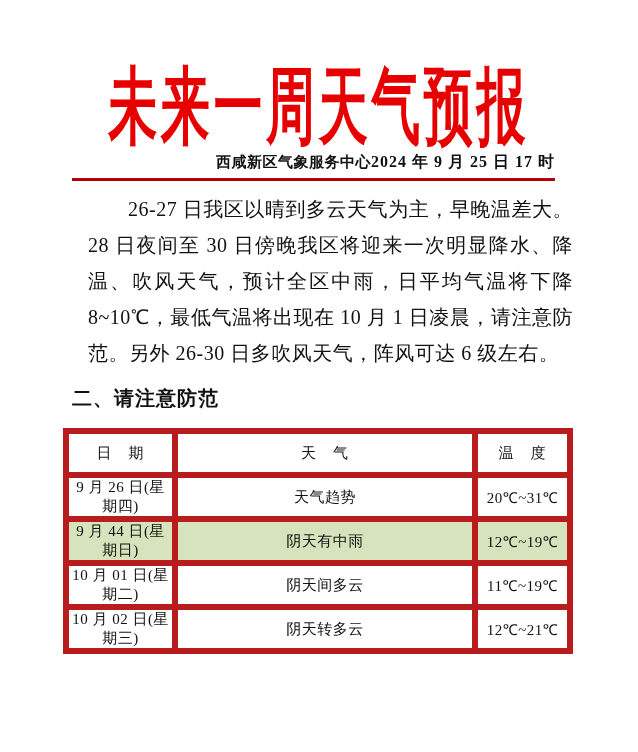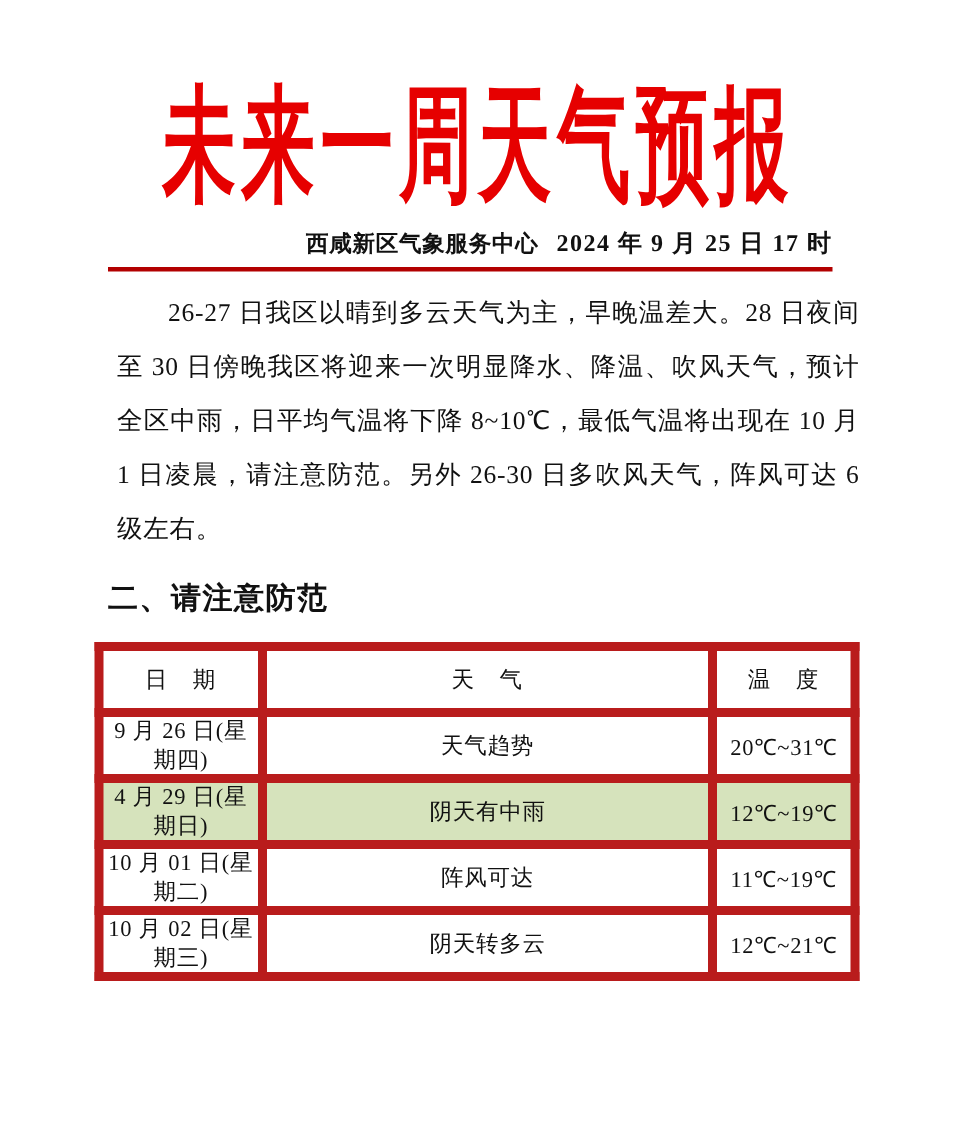--- a/index.html
+++ b/index.html
@@ -6,21 +6,21 @@
   body {
     width: 638px; height: 752px; overflow: hidden;
     font-family: "Liberation Serif", serif;
     color: #111111;
   }
   .page { padding: 0 63px; box-sizing: border-box; width: 638px; }
 
   
   .title-wrap {
     margin: 44px 0 0 0; height: 104px;
-    display: flex; align-items: center; justify-content: center;
+    display: flex; align-items: flex-end; justify-content: center;
     white-space: nowrap;
   }
   .title {
     display: inline-block;
     font-family: "Liberation Sans", sans-serif;
     font-weight: 900;
     font-size: 84px; line-height: 1;
     letter-spacing: 0.08em;
     color: var(--title-red, #e60000);
     transform: scaleX(0.58);
@@ -33,35 +33,35 @@
     padding-bottom: 5px;
     border-bottom: 3px solid var(--rule-red, #b20000);
     display: flex; justify-content: flex-end; align-items: baseline;
   }
   .org {
     font-family: "Liberation Sans", sans-serif;
     font-weight: bold; font-size: 15px; letter-spacing: 0.5px;
   }
   .issue-date {
     font-family: "Liberation Serif", serif;
-    font-weight: bold; font-size: 16px; letter-spacing: 1px; margin-left: 12px;
+    font-weight: bold; font-size: 16px; letter-spacing: 1px;
   }
 
   
   .sec-heading {
     font-family: "Liberation Sans", sans-serif;
     font-weight: bold; font-size: 20px;
     margin: 20px 0 0 9px; letter-spacing: 1px;
   }
   .sec-heading.second { margin-top: 14px; }
 
   
   .trend-body {
-    margin: 10px 2px 0 15px;
-    font-size: 17px; line-height: 36px;
+    margin: 10px 2px 0 25px;
+    font-size: 20px; line-height: 36px;
     text-indent: 2em; text-align: justify;
     letter-spacing: 0.5px;
   }
 
   
   table.forecast {
     margin-top: 16px;
     width: 504px;
     border-collapse: collapse;
     table-layout: fixed;
@@ -109,27 +109,27 @@
         <th>温　度</th>
       </tr>
     </thead>
     <tbody>
       <tr>
         <td>9 月 26 日(星期四)</td>
         <td>天气趋势</td>
         <td>20℃~31℃</td>
       </tr>
       <tr class="highlighted">
-        <td>4 月 29 日(星期日)</td>
+        <td>9 月 44 日(星期日)</td>
         <td>阴天有中雨</td>
         <td>12℃~19℃</td>
       </tr>
       <tr>
         <td>10 月 01 日(星期二)</td>
-        <td>阵风可达</td>
+        <td>阴天间多云</td>
         <td>11℃~19℃</td>
       </tr>
       <tr>
         <td>10 月 02 日(星期三)</td>
         <td>阴天转多云</td>
         <td>12℃~21℃</td>
       </tr>
     </tbody>
   </table>
 

